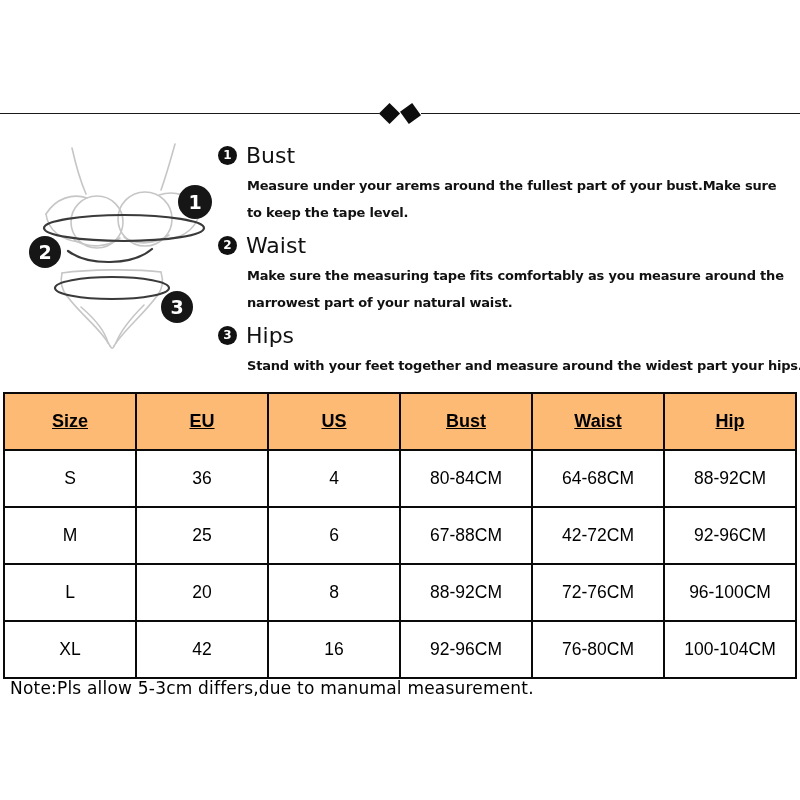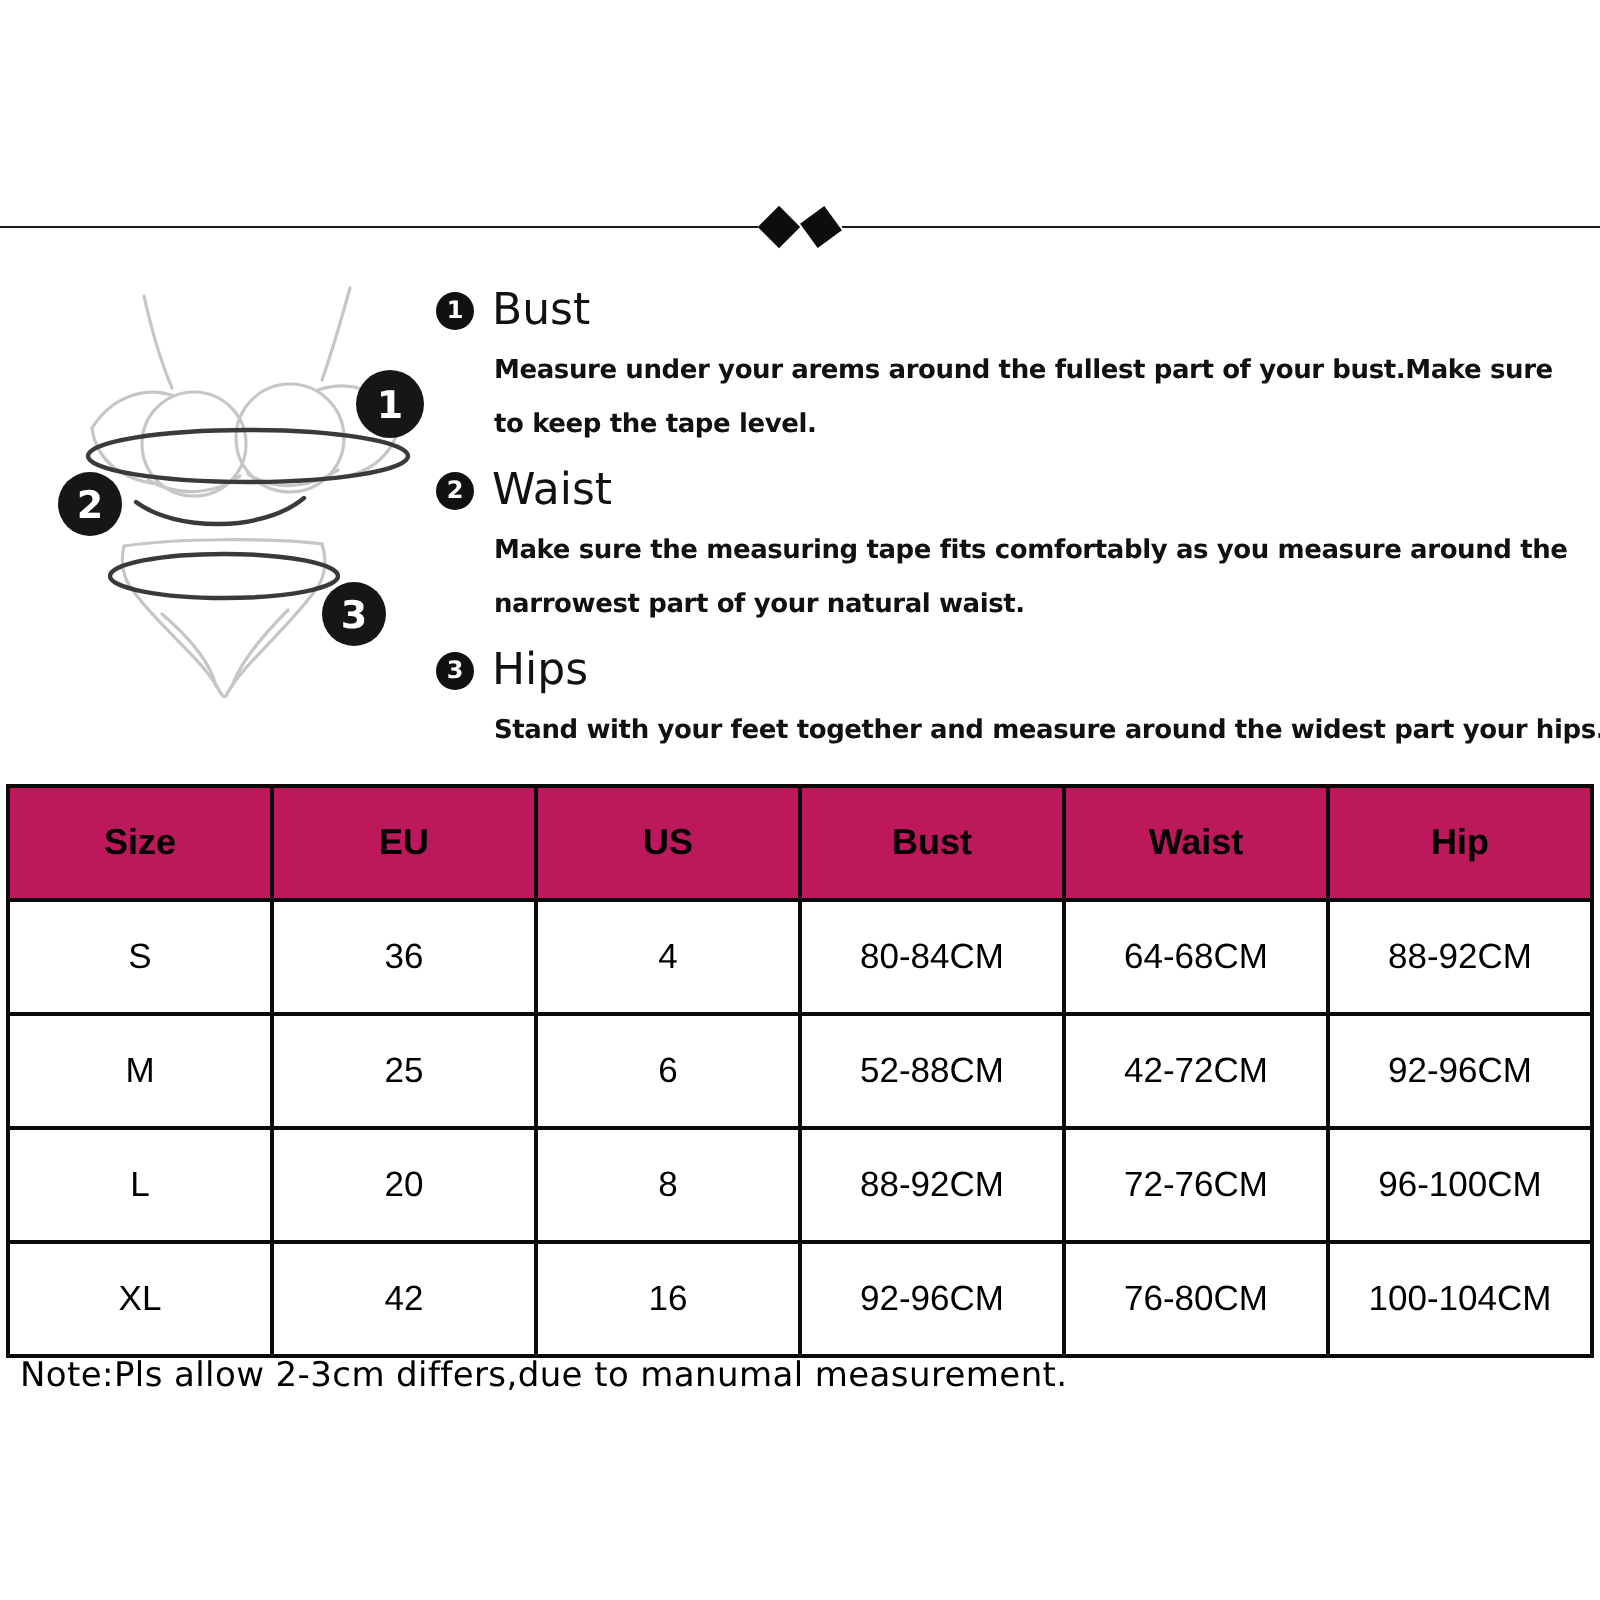--- a/index.html
+++ b/index.html
@@ -21,21 +21,21 @@
   .step-heading{display:flex;align-items:center;gap:9px;height:30px;}
   .step-badge{width:19px;height:19px;border-radius:50%;background:#111;color:#fff;
     font-weight:bold;font-size:12px;line-height:19px;text-align:center;flex:0 0 auto;}
   .step-name{font-size:22px;color:#111;}
   .step-desc{margin:2px 0 4px 29px;font-weight:bold;font-size:13px;line-height:27px;
     letter-spacing:-0.2px;color:#111;white-space:pre-line;}
   
   .size-table{position:absolute;left:3px;top:392px;width:794px;border-collapse:collapse;table-layout:fixed;
     font-family:"Liberation Sans",sans-serif;}
   .size-table th,.size-table td{border:2px solid #0a0a0a;height:53px;text-align:center;vertical-align:middle;}
-  .size-table th{font-size:18px;font-weight:bold;background:#be185d;color:#000;}
+  .size-table th{font-size:18px;font-weight:bold;background:#fdba74;color:#000;text-decoration:underline;}
   .size-table td{font-size:17.5px;color:#000;background:#fff;}
   
   .note{position:absolute;left:10px;top:678px;font-size:17px;color:#000;letter-spacing:0.2px;}
   
   .sketch-line{fill:none;stroke:#c6c6c6;stroke-width:1.6;stroke-linecap:round;}
   .tape-line{fill:none;stroke:#3a3a3a;stroke-width:2.2;stroke-linecap:round;}
   .badge-circle{fill:#161616;}
   .badge-num{fill:#ffffff;font-family:"DejaVu Sans",sans-serif;font-weight:bold;font-size:19px;text-anchor:middle;}
 </style>
 </head>
@@ -140,21 +140,21 @@
         <td>36</td>
         <td>4</td>
         <td>80-84CM</td>
         <td>64-68CM</td>
         <td>88-92CM</td>
       </tr>
       <tr>
         <td>M</td>
         <td>25</td>
         <td>6</td>
-        <td>52-88CM</td>
+        <td>67-88CM</td>
         <td>42-72CM</td>
         <td>92-96CM</td>
       </tr>
       <tr>
         <td>L</td>
         <td>20</td>
         <td>8</td>
         <td>88-92CM</td>
         <td>72-76CM</td>
         <td>96-100CM</td>
@@ -163,15 +163,15 @@
         <td>XL</td>
         <td>42</td>
         <td>16</td>
         <td>92-96CM</td>
         <td>76-80CM</td>
         <td>100-104CM</td>
       </tr>
     </tbody>
   </table>
 
-  <div class="note">Note:Pls allow 2-3cm differs,due to manumal measurement.</div>
+  <div class="note">Note:Pls allow 5-3cm differs,due to manumal measurement.</div>
 
 </div>
 
 </body></html>

